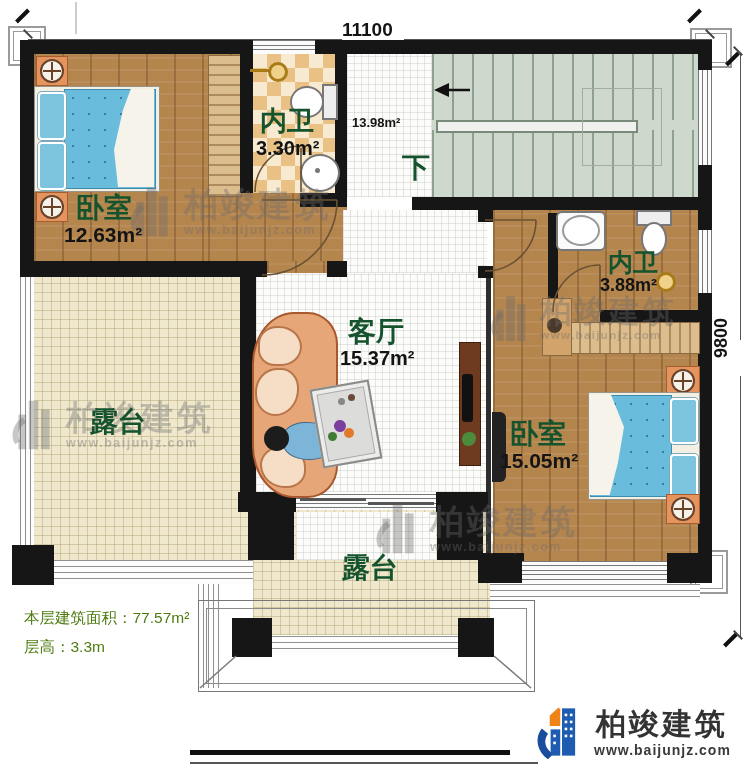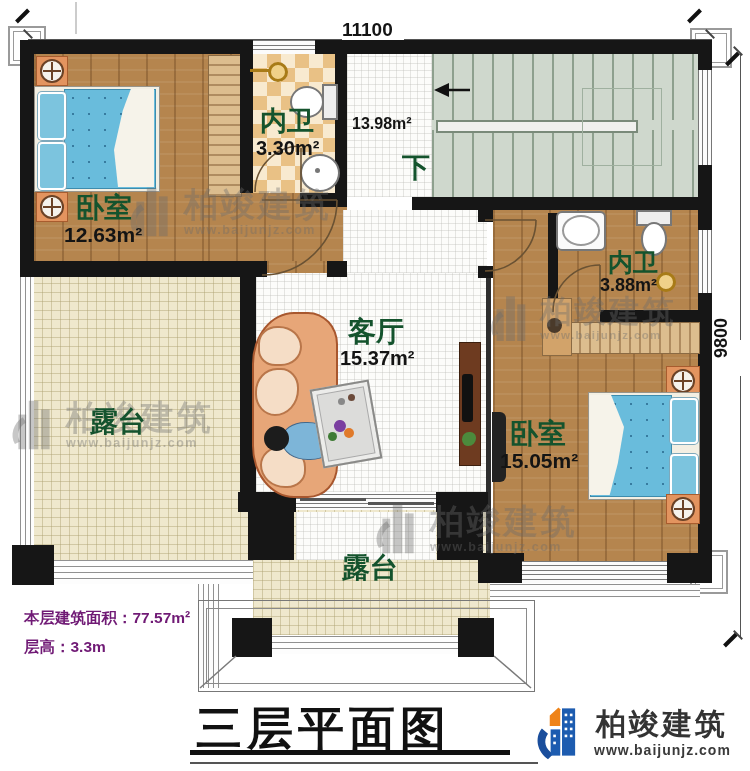--- a/index.html
+++ b/index.html
@@ -48,21 +48,21 @@
     background-image:radial-gradient(rgba(15,70,110,.55) 1.3px,transparent 1.5px);background-size:16px 16px;border:1px solid #3e8cad;}
   .pillow{position:absolute;background:#7cc4de;border:2px solid #fff;border-radius:4px;box-shadow:0 0 0 1px #7da8bb;}
   .fold{position:absolute;background:#f6f3ea;}
   .fixt{position:absolute;background:#fff;border:2px solid #777;}
   .gold{position:absolute;background:#f0d189;border:3px solid #a87b17;border-radius:50%;}
   .wm{position:absolute;color:rgba(108,108,108,.38);display:flex;align-items:center;gap:6px;pointer-events:none;}
   .wm-big{font-size:34px;font-weight:700;letter-spacing:3px;line-height:1.05;white-space:nowrap;}
   .wm-url{font-size:12.5px;font-weight:700;letter-spacing:1.5px;white-space:nowrap;}
   .frame-line{position:absolute;border:1px solid #8a8a8a;background:transparent;}
   svg.overlay{position:absolute;left:0;top:0;pointer-events:none;}
-  .note{position:absolute;color:#701a75;font-size:15.5px;font-weight:700;white-space:nowrap;}
+  .note{position:absolute;color:#4d7c0f;font-size:15.5px;font-weight:400;white-space:nowrap;}
   .title-cn{position:absolute;font-size:46px;font-weight:700;color:#111;letter-spacing:5px;white-space:nowrap;}
   .title-scale{position:absolute;font-size:38px;font-weight:400;color:#111;white-space:nowrap;}
   .brand-cn{position:absolute;font-size:30px;font-weight:700;color:#333;letter-spacing:3px;white-space:nowrap;}
   .brand-url{position:absolute;font-size:14px;font-weight:700;color:#3a3a3a;letter-spacing:1px;white-space:nowrap;}
 </style>
 </head>
 <body>
 
 <div id="plan">
 
@@ -261,21 +261,21 @@
     <div>
         <div class="wm-big">柏竣建筑</div>
          <div class="wm-url">www.baijunjz.com</div>
       </div>
   </div>
 
   <div class="rname" style="left:76px;top:194px;font-size:28px;">卧室</div>
   <div class="rarea" style="left:64px;top:224px;font-size:21px;">12.63m²</div>
   <div class="rname" style="left:260px;top:108px;font-size:27px;">内卫</div>
   <div class="rarea" style="left:256px;top:138px;font-size:20px;">3.30m²</div>
-  <div class="rarea" style="left:352px;top:116px;font-size:16px;">13.98m²</div>
+  <div class="rarea" style="left:352px;top:116px;font-size:13px;">13.98m²</div>
   <div class="rname" style="left:402px;top:154px;font-size:28px;">下</div>
   <div class="rname" style="left:608px;top:250px;font-size:25px;">内卫</div>
   <div class="rarea" style="left:600px;top:276px;font-size:18px;">3.88m²</div>
   <div class="rname" style="left:510px;top:420px;font-size:28px;">卧室</div>
   <div class="rarea" style="left:500px;top:450px;font-size:21px;">15.05m²</div>
   <div class="rname" style="left:348px;top:318px;font-size:28px;">客厅</div>
   <div class="rarea" style="left:340px;top:348px;font-size:20px;">15.37m²</div>
   <div class="rname" style="left:90px;top:408px;font-size:28px;">露台</div>
   <div class="rname" style="left:342px;top:554px;font-size:28px;">露台</div>
 
@@ -285,21 +285,20 @@
   <div class="dtick" style="left:704px;top:33px;"></div>
   <div class="rarea" style="left:342px;top:20px;width:62px;font-size:19px;">11100</div>
   <div class="dimline" style="left:740px;top:54px;width:1px;height:286px;"></div>
   <div class="dimline" style="left:740px;top:376px;width:1px;height:262px;"></div>
   <div class="dtick" style="left:732px;top:50px;"></div>
   <div class="dtick" style="left:732px;top:634px;"></div>
   <div class="rarea" style="left:712px;top:318px;font-size:18px;writing-mode:vertical-rl;transform:rotate(180deg);">9800</div>
 
   <div class="note" style="left:24px;top:608px;">本层建筑面积：77.57m²</div>
   <div class="note" style="left:24px;top:637px;">层高：3.3m</div>
-  <div class="title-cn" style="left:196px;top:698px;">三层平面图</div>
   <div class="abs" style="left:190px;top:750px;width:320px;height:5px;background:#111;"></div>
   <div class="abs" style="left:190px;top:762px;width:348px;height:2px;background:#555;"></div>
 
   <div class="abs" style="left:534px;top:700px;width:56px;height:64px;">
     <svg width="56" height="64" viewBox="0 0 64 70">
       <path d="M16 66 C4 58 0 42 9 31 l7 6 C10 45 13 55 22 60 Z" fill="#1a4e9c"></path>
       <polygon points="18,16 28,7 30,9 30,28 18,28" fill="#ef8318"></polygon>
       <rect x="32" y="8" width="15" height="54" fill="#1d5cb0"></rect>
       <rect x="19" y="32" width="11" height="30" fill="#1d5cb0"></rect>
       <g fill="#fff">

